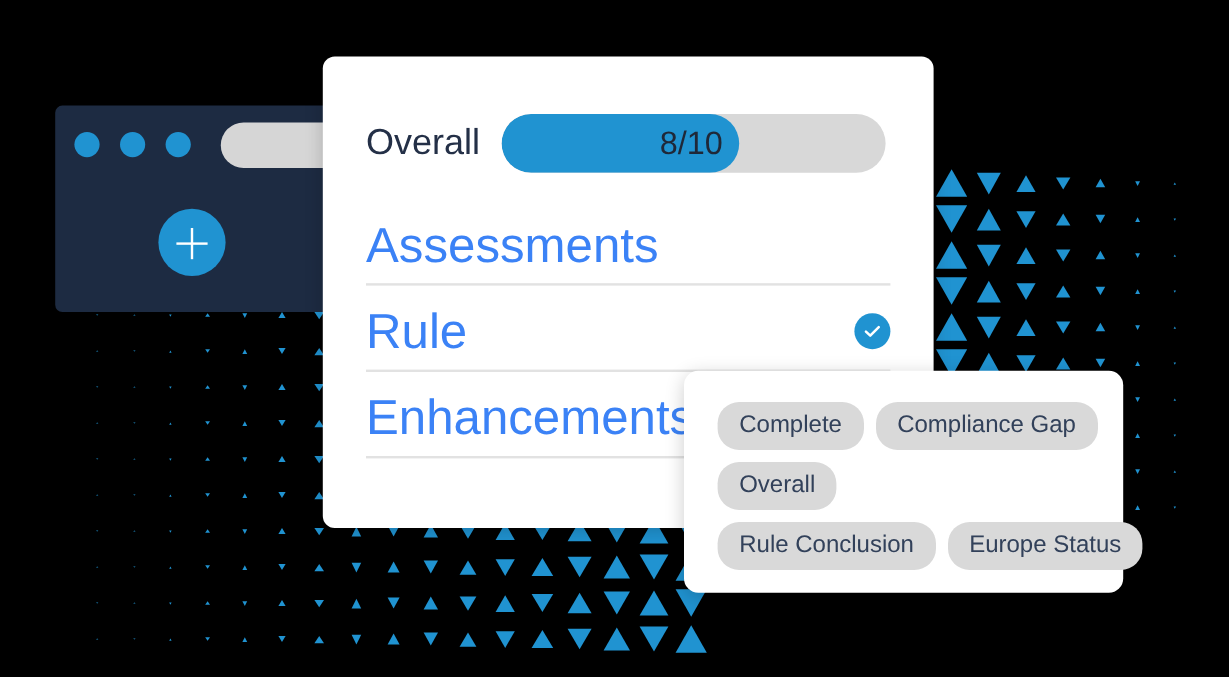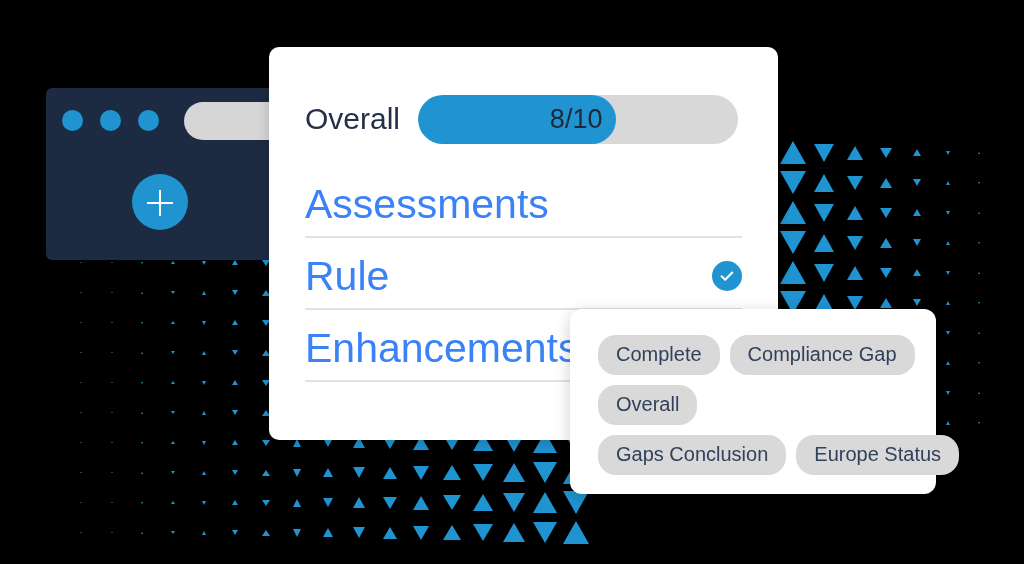--- a/index.html
+++ b/index.html
@@ -504,19 +504,19 @@
     <div class="chip-row">
       <button class="chip">Complete</button>
       <button class="chip">Compliance Gap</button>
     </div>
 
     <div class="chip-row">
       <button class="chip">Overall</button>
     </div>
 
     <div class="chip-row">
-      <button class="chip">Gaps Conclusion</button>
+      <button class="chip">Rule Conclusion</button>
       <button class="chip">Europe Status</button>
     </div>
 
   </div>
 
 </div>
 
 </body></html>

